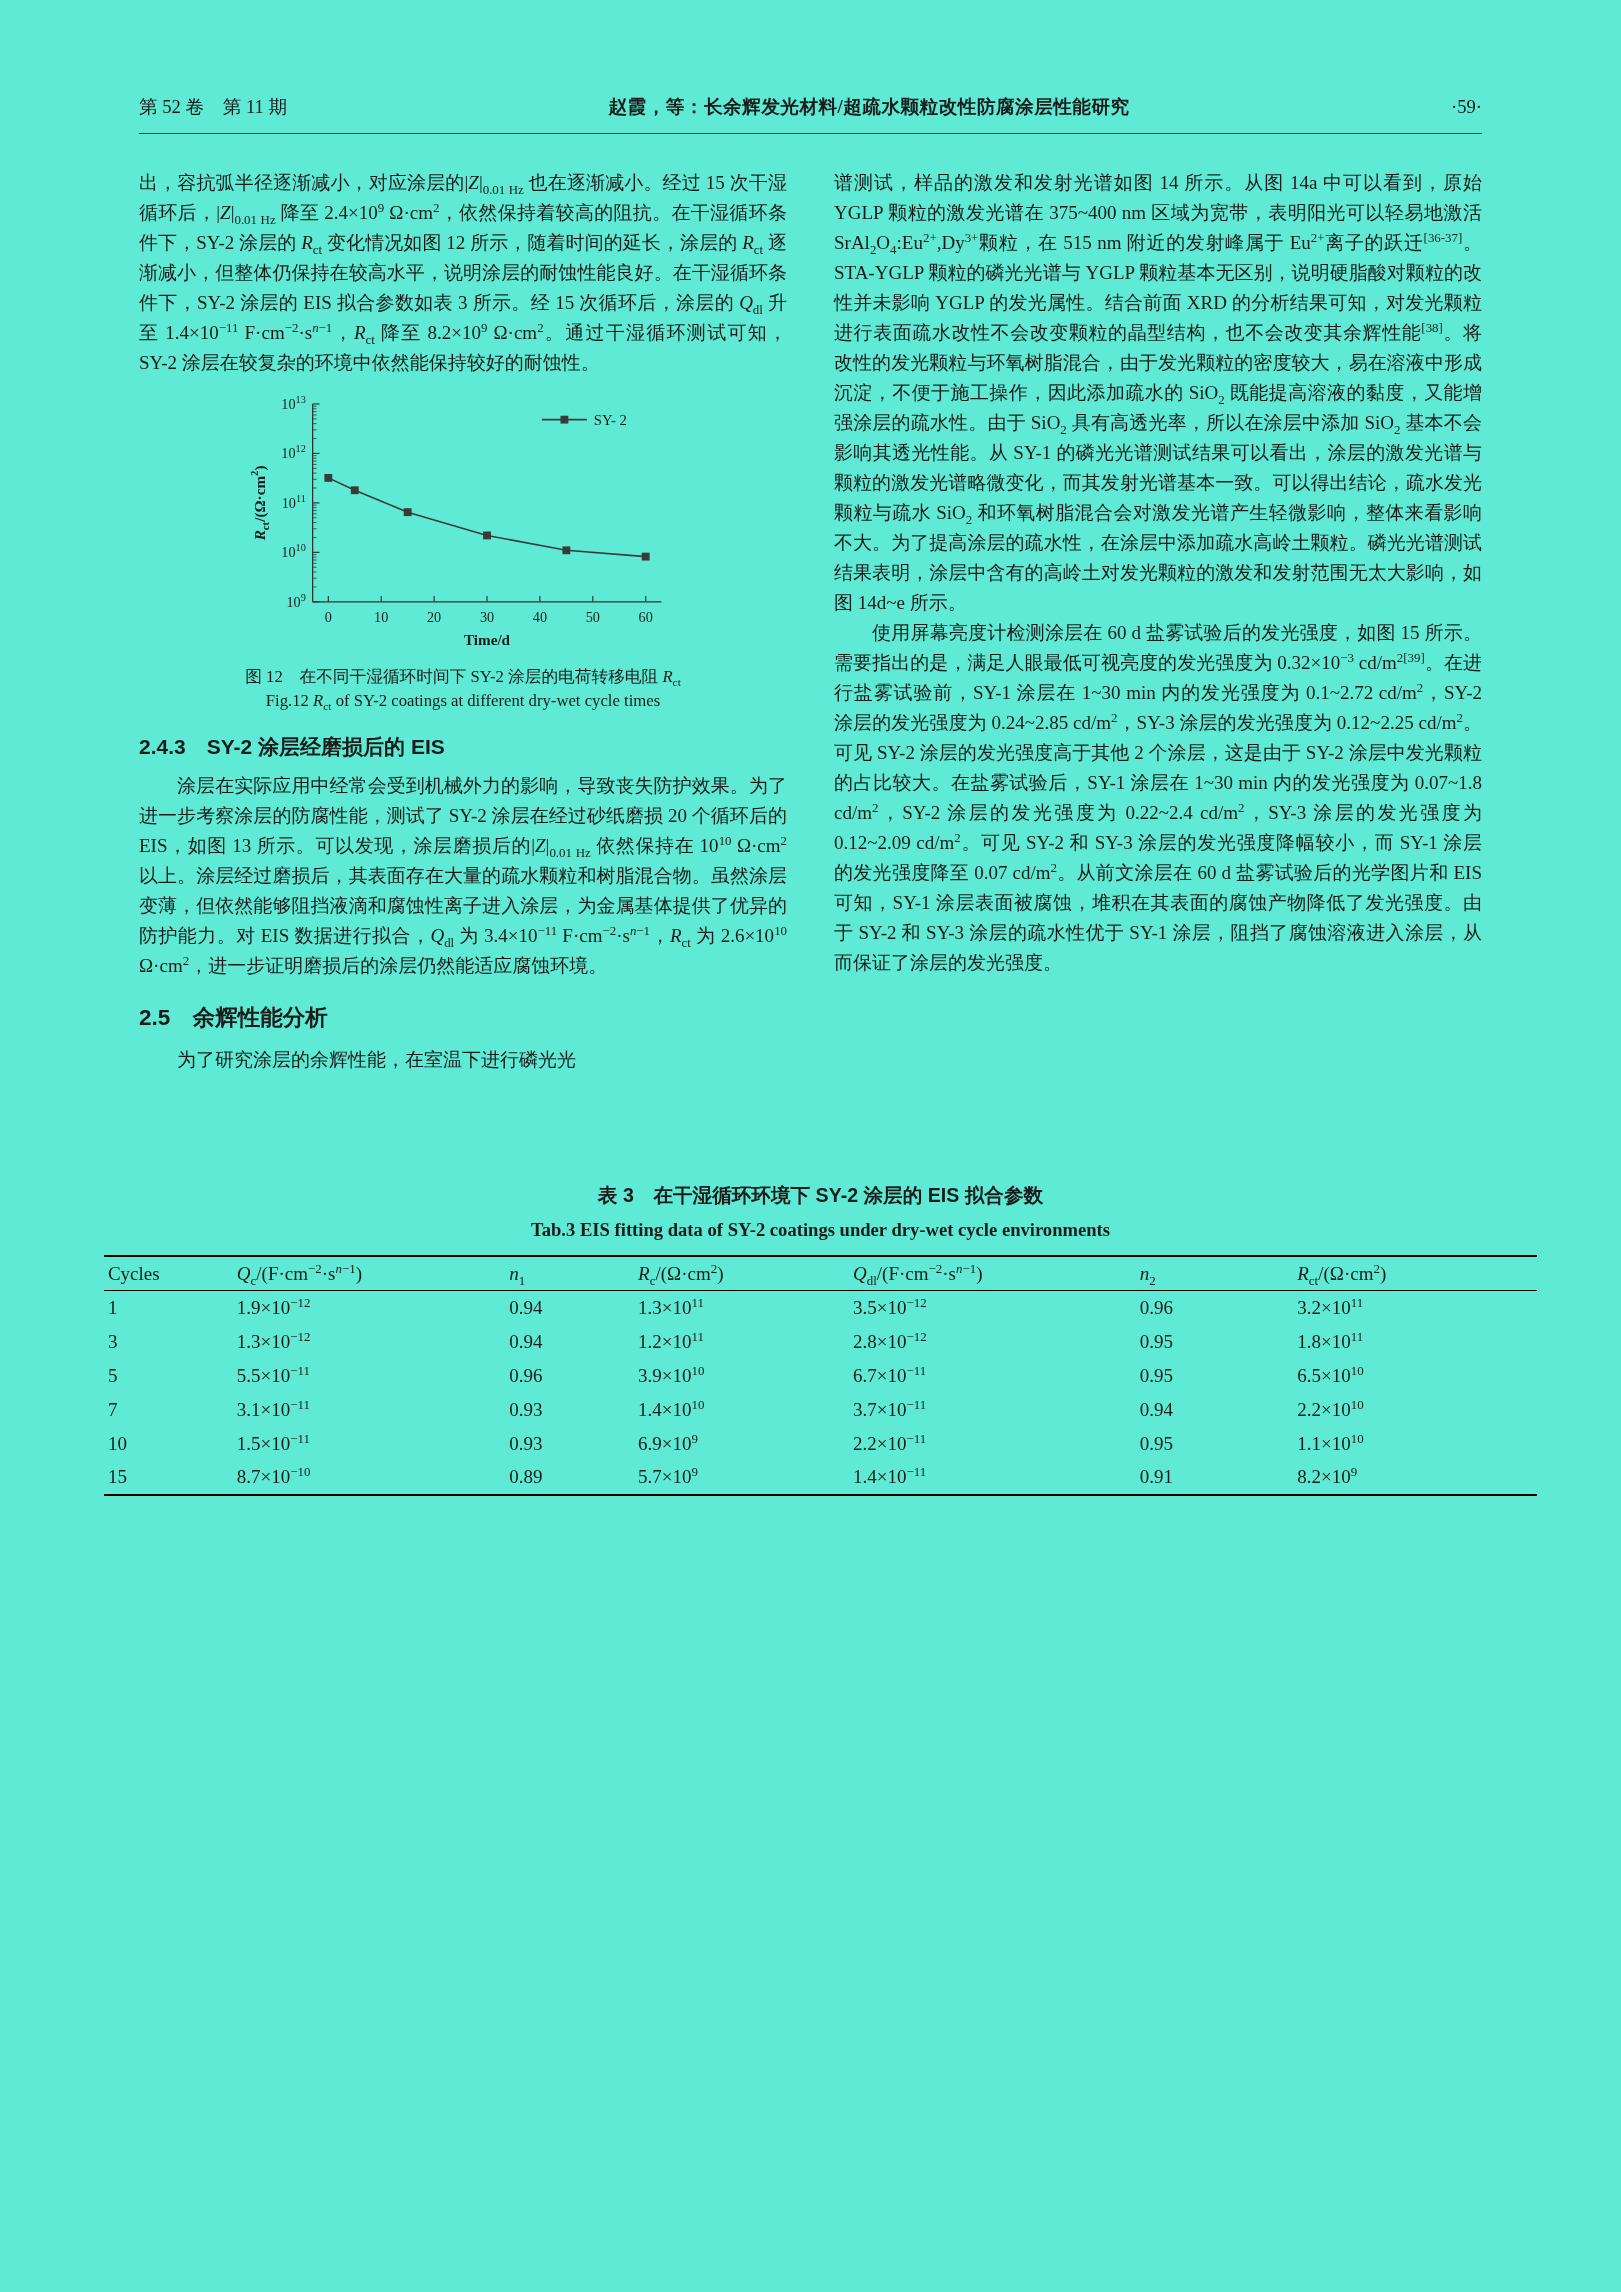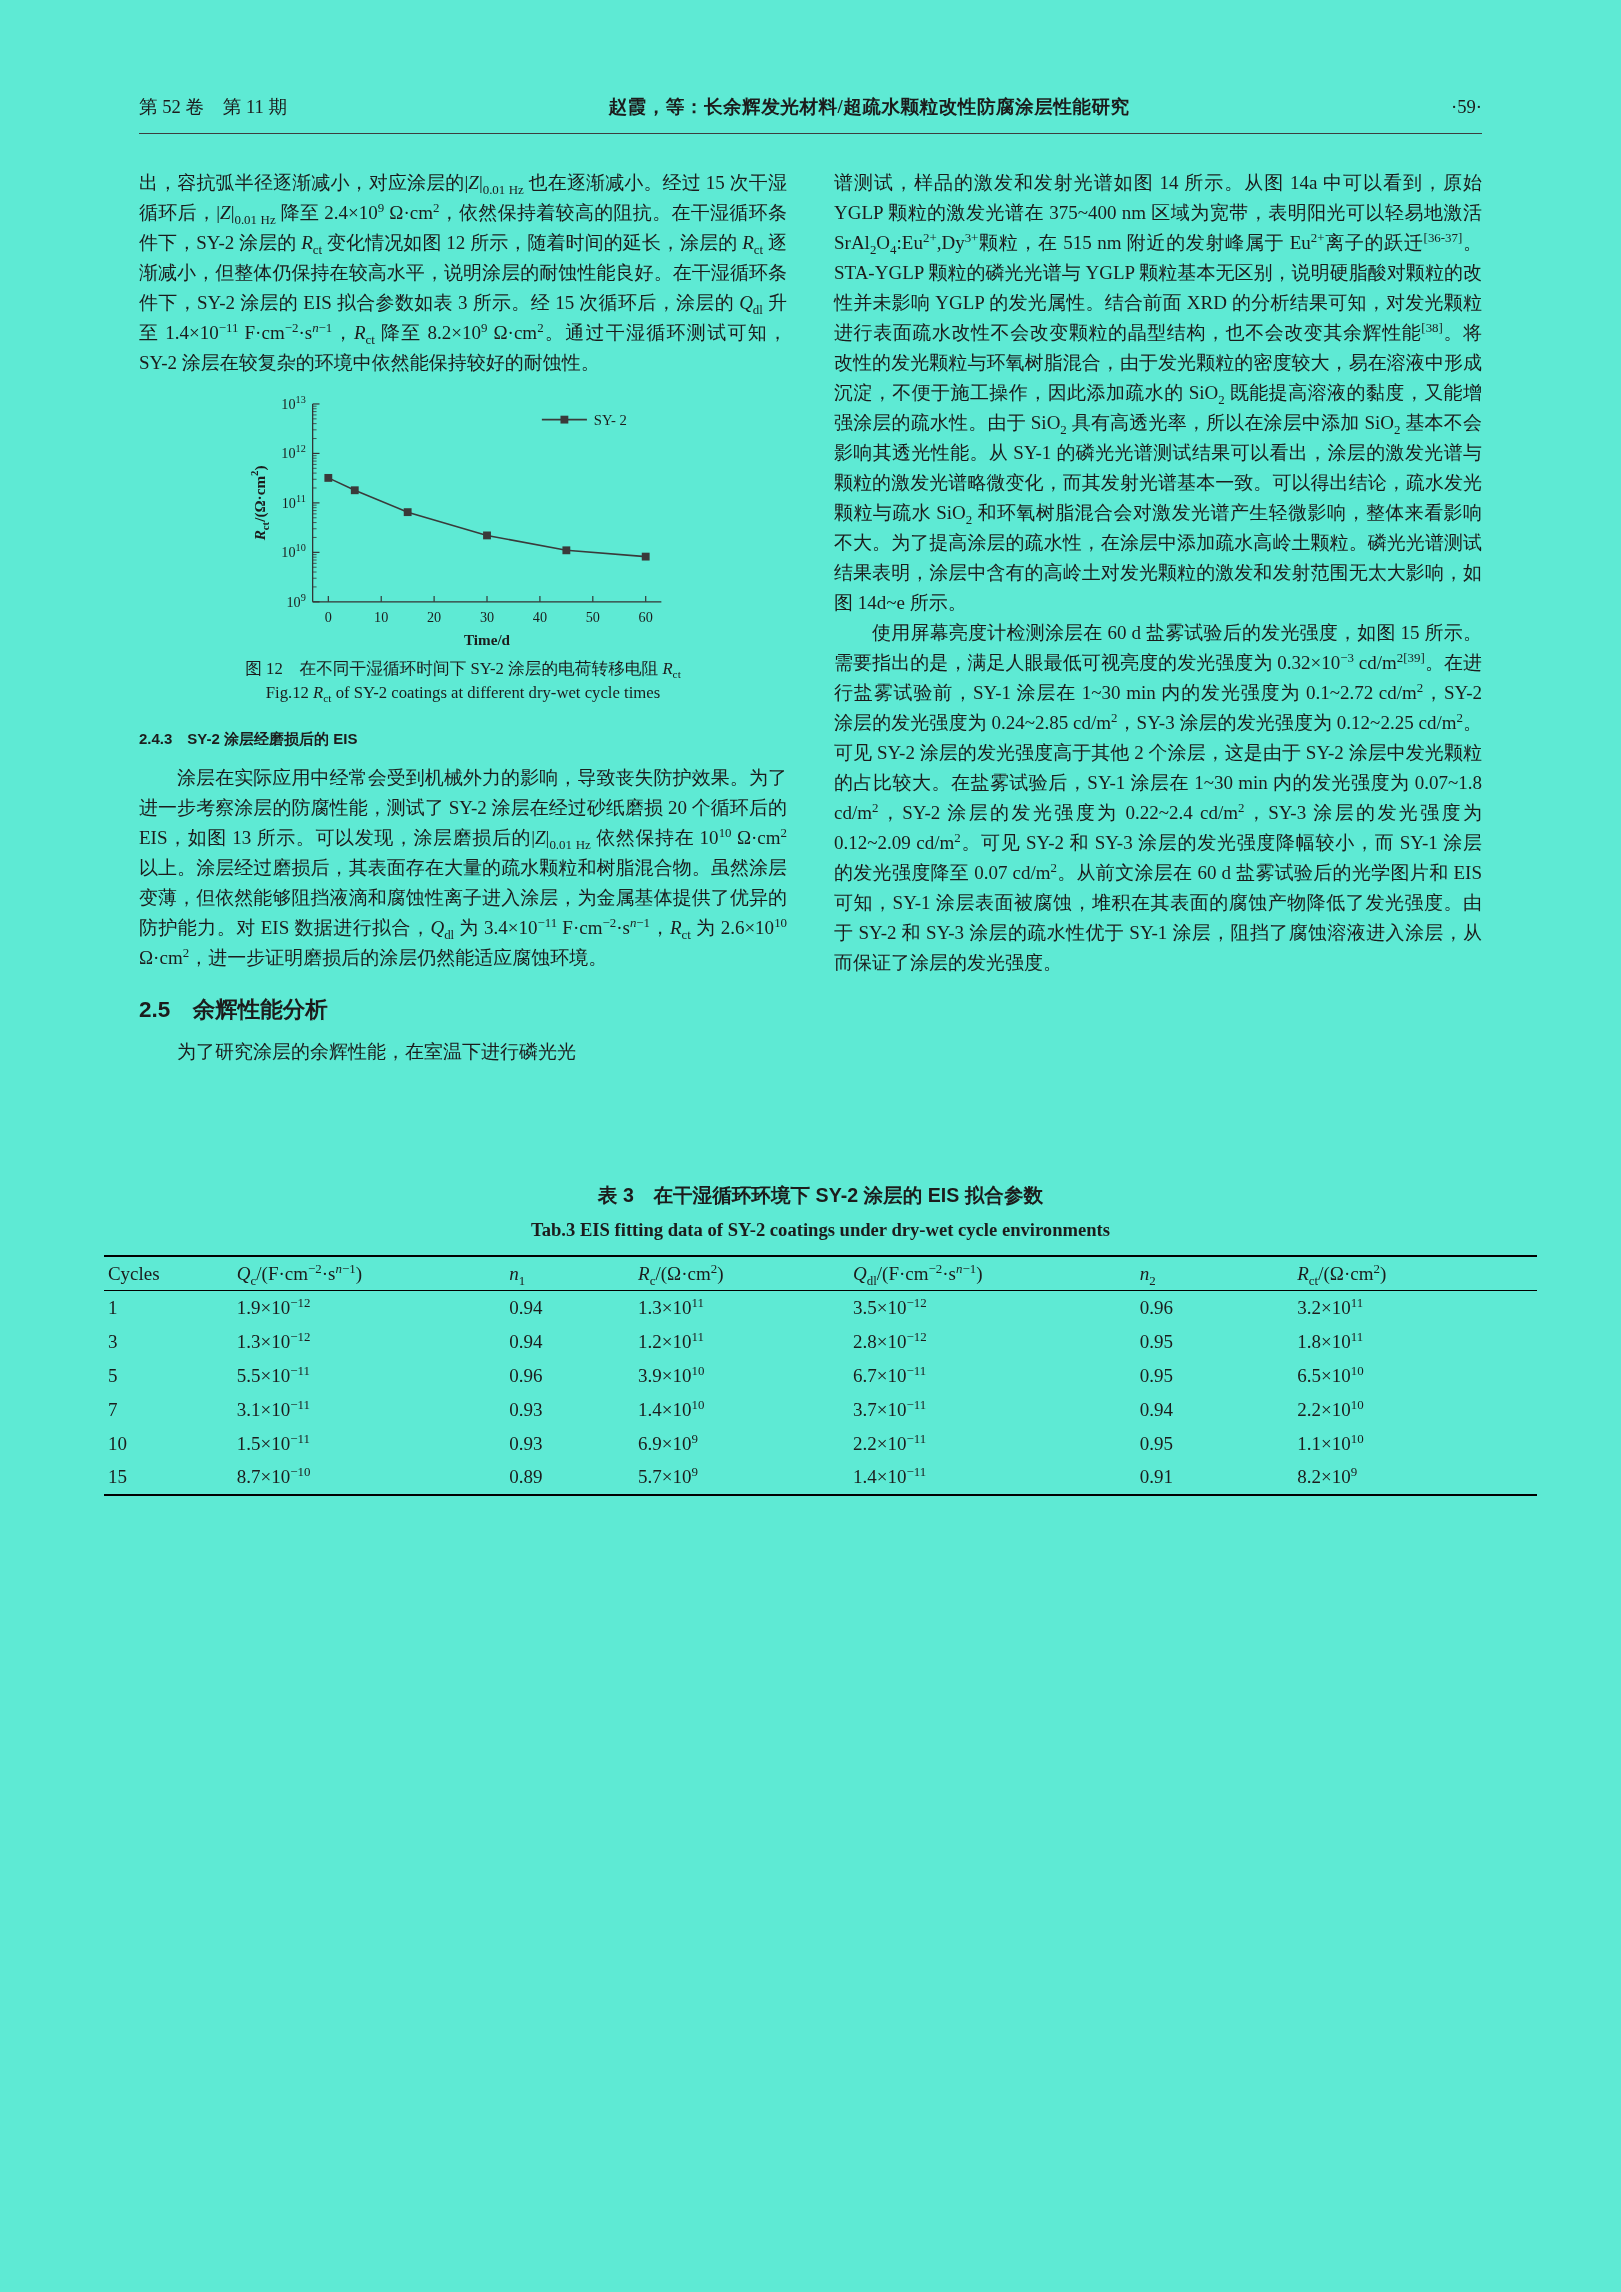--- a/index.html
+++ b/index.html
@@ -19,25 +19,25 @@
     display:flex; gap:47px;
   }
   .col { width:648px; font-size:19px; line-height:30px; text-align:justify; }
   .col p { margin:0; }
   .col p.ind { text-indent:2em; }
   sub, sup { font-size:0.68em; line-height:0; }
   i { font-family:"Liberation Serif","DejaVu Serif",serif; }
 
   .figure { width:461px; margin:11.8px auto 2px; text-align:center; }
   .figure svg { display:block; margin:0 auto; font-family:"Liberation Serif","DejaVu Serif",serif; }
-  .figcap { margin-top:4px; font-size:16.7px; line-height:24.5px; text-align:center; }
+  .figcap { margin-top:12px; font-size:16.7px; line-height:24.5px; text-align:center; }
 
   .h243 {
     font-family:"Liberation Sans","DejaVu Sans",sans-serif;
-    font-weight:bold; font-size:15px; line-height:27.4px; margin:19.6px 0 9.8px; text-align:left;
+    font-weight:bold; font-size:21px; line-height:27.4px; margin:19.6px 0 9.8px; text-align:left;
   }
   .h25 {
     font-family:"Liberation Sans","DejaVu Sans",sans-serif;
     font-weight:bold; font-size:22.5px; line-height:31px; margin:21.6px 0 11.8px; text-align:left;
   }
 
   .table-block { position:absolute; top:1182px; left:104px; width:1433px; }
   .tbl-title-cn {
     text-align:center; font-family:"Liberation Sans","DejaVu Sans",sans-serif;
     font-weight:bold; font-size:19.6px; line-height:27.4px;

